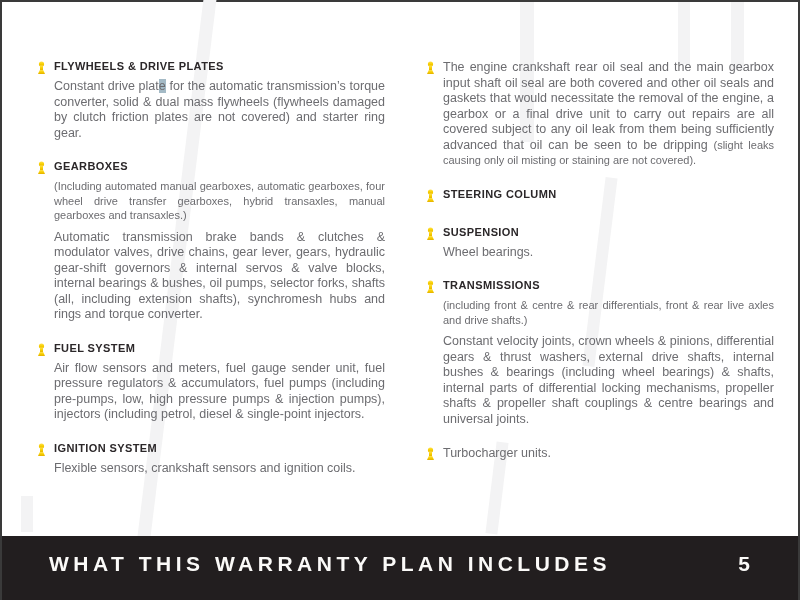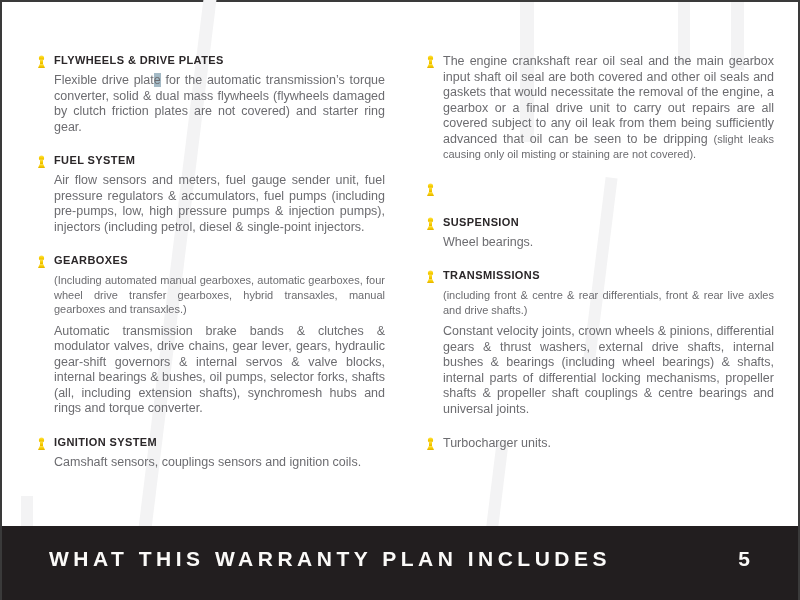--- a/index.html
+++ b/index.html
@@ -17,42 +17,42 @@
   .wm{position:absolute;background:#f3f3f4;z-index:0;}
   .wm-d1{left:168px;top:-30px;width:13px;height:600px;transform:rotate(7deg);}
   .wm-v1{left:518px;top:0;width:14px;height:140px;}
   .wm-v2{left:676px;top:0;width:12px;height:62px;}
   .wm-v3{left:729px;top:0;width:13px;height:68px;}
   .wm-d2{left:592px;top:175px;width:12px;height:190px;transform:rotate(7deg);}
   .wm-d3{left:489px;top:440px;width:12px;height:92px;transform:rotate(7deg);}
   .wm-v4{left:19px;top:494px;width:12px;height:36px;}
 
   .cols{
-    position:absolute;left:34px;top:52px;right:24px;z-index:1;
+    position:absolute;left:34px;top:58px;right:24px;z-index:1;
     display:flex;gap:40px;
   }
   .col{flex:1 1 0;}
   .sec{display:flex;align-items:flex-start;margin-bottom:19px;}
   .bullet{flex:0 0 12px;margin-right:6px;margin-top:1px;line-height:0;}
   .content{flex:1 1 auto;min-width:0;}
   .sec h3{
     margin:0 0 7px 0;
     font-size:11px;font-weight:bold;letter-spacing:0.4px;
     color:#2b2729;text-transform:uppercase;
   }
   .sec p{
     margin:0;color:#6c6c70;font-size:12.5px;line-height:15.5px;
     text-align:justify;
   }
   .sec p.note{font-size:11px;line-height:14.5px;margin-bottom:7px;}
   .small{font-size:11px;}
   .cursor{background:#a4bac6;}
 
   .footer{
-    position:absolute;left:0;right:0;bottom:0;height:74px;z-index:2;
+    position:absolute;left:0;right:0;bottom:0;height:64px;z-index:2;
     background:#221e1f;display:flex;align-items:center;
     padding:0 47px 8px 47px;box-sizing:border-box;
     justify-content:space-between;
   }
   .footer .ftitle{
     color:#fbfaf8;font-size:21px;font-weight:bold;letter-spacing:4.5px;
   }
   .footer .fpage{
     color:#fbfaf8;font-size:21px;font-weight:bold;letter-spacing:1px;
   }
@@ -83,35 +83,21 @@
                   <stop offset="1" stop-color="#e3af00"></stop>
             </linearGradient>
               </defs>
             <circle cx="5.5" cy="3" r="2.6" fill="url(#g1)"></circle>
             <rect x="4" y="4.5" width="3" height="5" fill="url(#g1)"></rect>
             <path d="M2 13 L9 13 L7.2 9 L3.8 9 Z" fill="url(#g1)"></path>
           </svg>
         </span>
         <div class="content">
           <h3>FLYWHEELS &amp; DRIVE PLATES</h3>
-          <p><span>Flexible drive plat</span><span class="cursor">e</span><span> for the automatic transmission’s torque converter, solid &amp; dual mass flywheels (flywheels damaged by clutch friction plates are not covered) and starter ring gear.</span></p>
-        </div>
-      </div>
-
-      <div class="sec">
-        <span class="bullet">
-          <svg width="11" height="14" viewBox="0 0 11 14">
-            <circle cx="5.5" cy="3" r="2.6" fill="url(#g1)"></circle>
-            <rect x="4" y="4.5" width="3" height="5" fill="url(#g1)"></rect>
-            <path d="M2 13 L9 13 L7.2 9 L3.8 9 Z" fill="url(#g1)"></path>
-          </svg>
-        </span>
-        <div class="content">
-          <h3>FUEL SYSTEM</h3>
-          <p>Air flow sensors and meters, fuel gauge sender unit, fuel pressure regulators &amp; accumulators, fuel pumps (including pre-pumps, low, high pressure pumps &amp; injection pumps), injectors (including petrol, diesel &amp; single-point injectors.</p>
+          <p><span>Constant drive plat</span><span class="cursor">e</span><span> for the automatic transmission’s torque converter, solid &amp; dual mass flywheels (flywheels damaged by clutch friction plates are not covered) and starter ring gear.</span></p>
         </div>
       </div>
 
       <div class="sec">
         <span class="bullet">
           <svg width="11" height="14" viewBox="0 0 11 14">
             <circle cx="5.5" cy="3" r="2.6" fill="url(#g1)"></circle>
             <rect x="4" y="4.5" width="3" height="5" fill="url(#g1)"></rect>
             <path d="M2 13 L9 13 L7.2 9 L3.8 9 Z" fill="url(#g1)"></path>
           </svg>
@@ -125,22 +111,36 @@
 
       <div class="sec">
         <span class="bullet">
           <svg width="11" height="14" viewBox="0 0 11 14">
             <circle cx="5.5" cy="3" r="2.6" fill="url(#g1)"></circle>
             <rect x="4" y="4.5" width="3" height="5" fill="url(#g1)"></rect>
             <path d="M2 13 L9 13 L7.2 9 L3.8 9 Z" fill="url(#g1)"></path>
           </svg>
         </span>
         <div class="content">
+          <h3>FUEL SYSTEM</h3>
+          <p>Air flow sensors and meters, fuel gauge sender unit, fuel pressure regulators &amp; accumulators, fuel pumps (including pre-pumps, low, high pressure pumps &amp; injection pumps), injectors (including petrol, diesel &amp; single-point injectors.</p>
+        </div>
+      </div>
+
+      <div class="sec">
+        <span class="bullet">
+          <svg width="11" height="14" viewBox="0 0 11 14">
+            <circle cx="5.5" cy="3" r="2.6" fill="url(#g1)"></circle>
+            <rect x="4" y="4.5" width="3" height="5" fill="url(#g1)"></rect>
+            <path d="M2 13 L9 13 L7.2 9 L3.8 9 Z" fill="url(#g1)"></path>
+          </svg>
+        </span>
+        <div class="content">
           <h3>IGNITION SYSTEM</h3>
-          <p>Camshaft sensors, couplings sensors and ignition coils.</p>
+          <p>Flexible sensors, crankshaft sensors and ignition coils.</p>
         </div>
       </div>
 
     </div>
 
     <div class="col">
 
       <div class="sec">
         <span class="bullet">
           <svg width="11" height="14" viewBox="0 0 11 14">
@@ -156,20 +156,21 @@
 
       <div class="sec">
         <span class="bullet">
           <svg width="11" height="14" viewBox="0 0 11 14">
             <circle cx="5.5" cy="3" r="2.6" fill="url(#g1)"></circle>
             <rect x="4" y="4.5" width="3" height="5" fill="url(#g1)"></rect>
             <path d="M2 13 L9 13 L7.2 9 L3.8 9 Z" fill="url(#g1)"></path>
           </svg>
         </span>
         <div class="content">
+          <h3>STEERING COLUMN</h3>
         </div>
       </div>
 
       <div class="sec">
         <span class="bullet">
           <svg width="11" height="14" viewBox="0 0 11 14">
             <circle cx="5.5" cy="3" r="2.6" fill="url(#g1)"></circle>
             <rect x="4" y="4.5" width="3" height="5" fill="url(#g1)"></rect>
             <path d="M2 13 L9 13 L7.2 9 L3.8 9 Z" fill="url(#g1)"></path>
           </svg>

